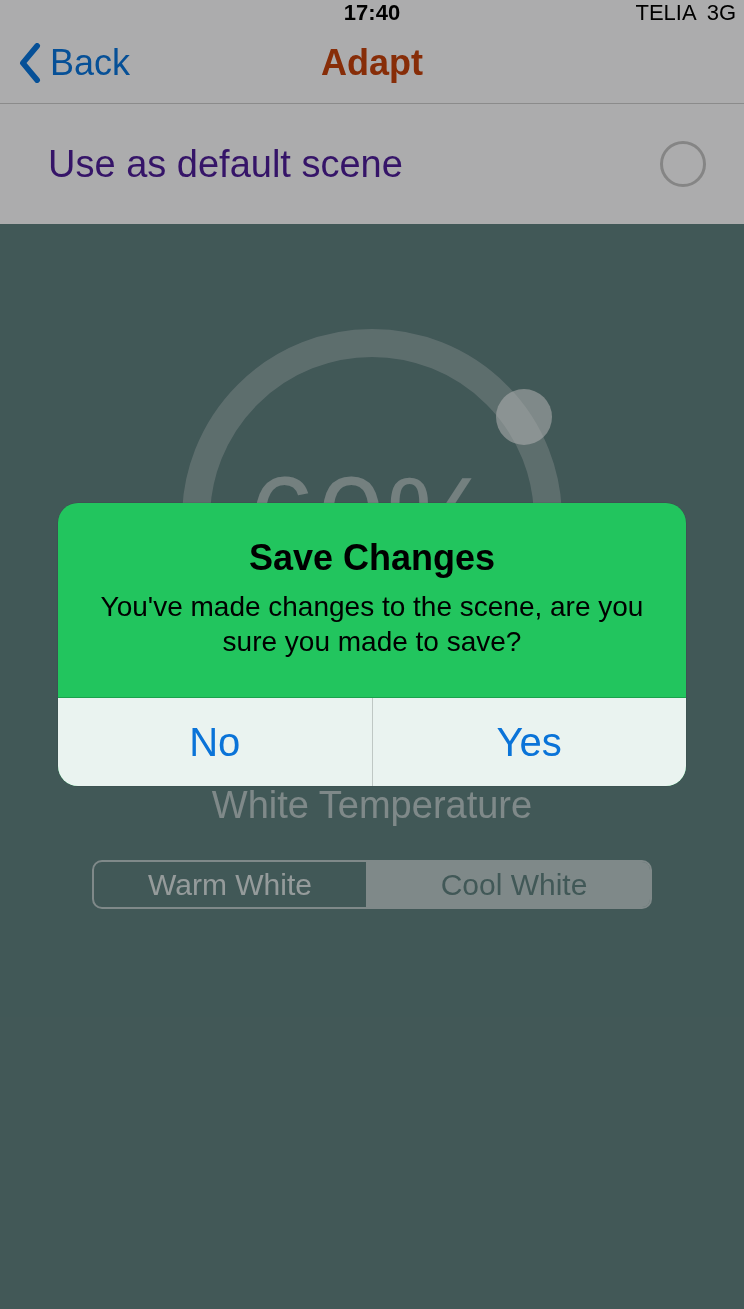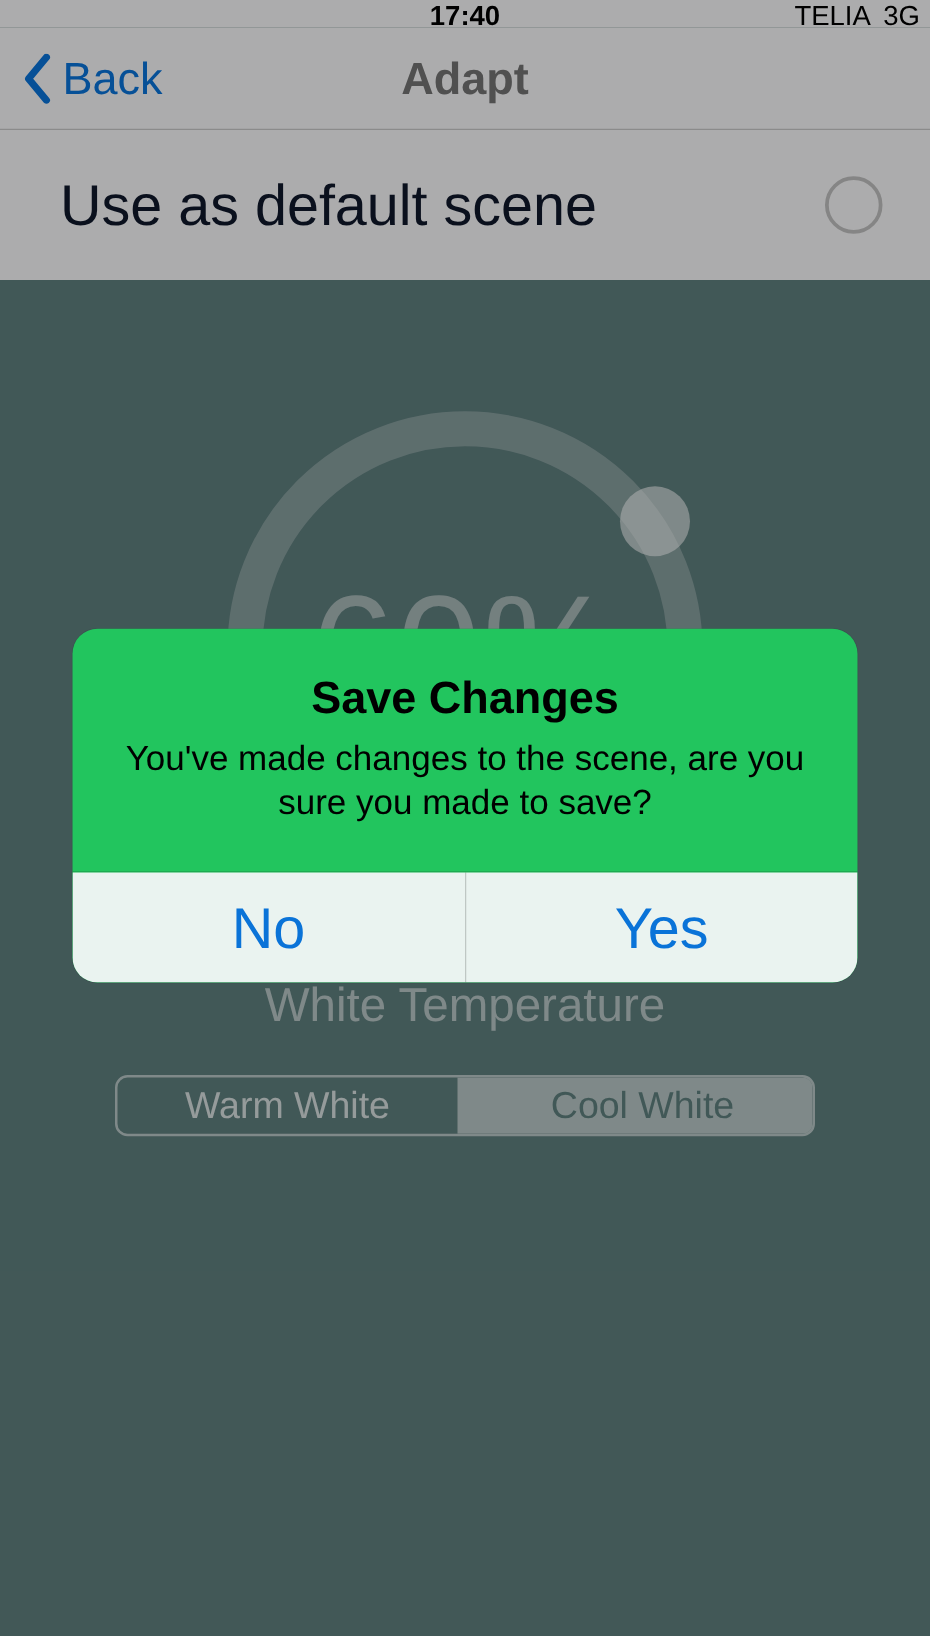--- a/index.html
+++ b/index.html
@@ -42,21 +42,21 @@
   .nav-bar {
     height: 82px;
     background: #f7f7f8;
     border-bottom: 1px solid #c8c8c8;
     position: relative;
     display: flex;
     align-items: center;
     justify-content: center;
   }
   .nav-title {
-    color: #737373;
+    color: #c2410c;
     font-size: 36px;
     font-weight: 600;
   }
   .nav-back {
     position: absolute;
     left: 18px;
     top: 0; bottom: 0;
     display: flex;
     align-items: center;
     gap: 8px;
@@ -68,22 +68,22 @@
   
   .default-row {
     height: 120px;
     background: #f7f7f8;
     display: flex;
     align-items: center;
     justify-content: space-between;
     padding: 0 38px 0 48px;
   }
   .default-row-label {
-    color: #0f172a;
-    font-size: 46px;
+    color: #4c1d95;
+    font-size: 38px;
   }
   .radio-ring {
     width: 46px; height: 46px;
     border: 3px solid #bfbfbf;
     border-radius: 50%;
   }
 
   
   .main-area {
     flex: 1;
@@ -187,21 +187,21 @@
     color: #000;
   }
   .alert-buttons {
     display:flex;
     border-top: 1px solid rgba(0,0,0,0.18);
   }
   .alert-btn {
     flex:1;
     height: 88px;
     display:flex; align-items:center; justify-content:center;
-    font-size: 46px;
+    font-size: 40px;
     color: #0a73d8;
     background: #eaf3f0;
   }
   .alert-btn + .alert-btn {
     border-left: 1px solid rgba(0,0,0,0.18);
   }
   .alert-btn.primary { font-weight: 400; }
 </style>
 </head>
 <body>

